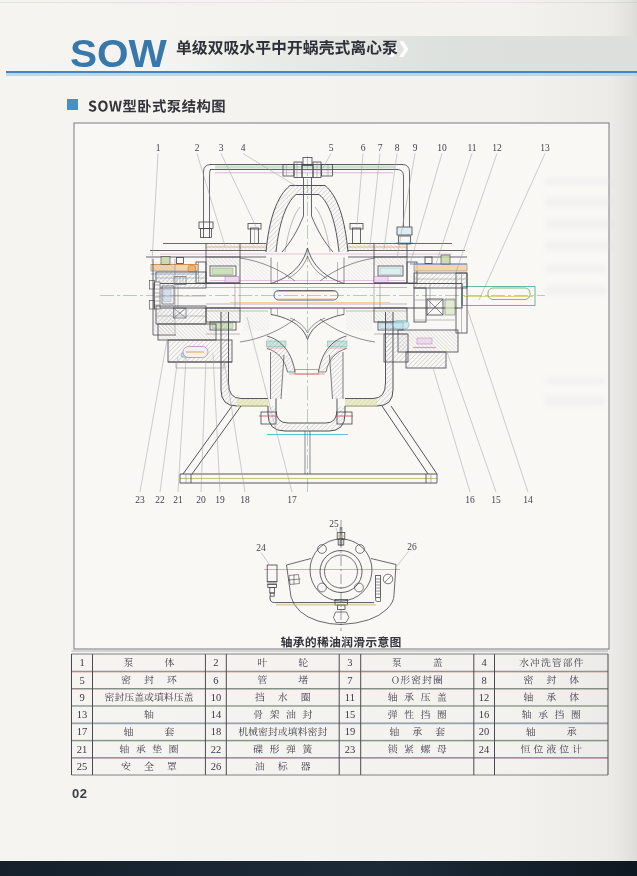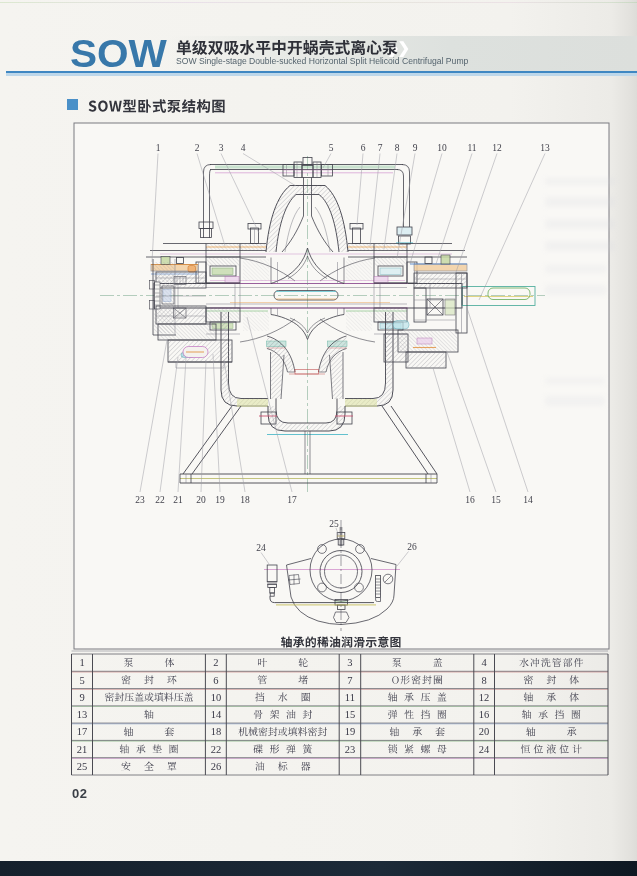--- a/index.html
+++ b/index.html
@@ -9,21 +9,20 @@
 <div id="page">
 
 <div class="abs" style="left:0;top:1.5px;width:637px;height:1.6px;background:linear-gradient(90deg,#b5d6a0,#d9c2e0 30%,#cfd3be 55%,#e0c8d8 80%,#a8cfa0);opacity:.4"></div>
 
 <div class="abs" style="left:168px;top:36px;width:469px;height:35px;background:linear-gradient(90deg,rgba(226,230,225,0) 0%,rgba(222,227,223,.55) 25%,#dde1de 60%,#dcdfdc 100%);"></div>
 
 <div class="abs" style="left:387px;top:39px;width:40px;height:16px;color:#ffffff;font-weight:bold;font-size:15px;letter-spacing:-2px;">❯❯</div>
 
 <div class="abs" style="left:70px;top:32px;width:105px;height:42px;font-size:39px;font-weight:bold;color:#3878aa;letter-spacing:0px;transform:scaleX(1.04);transform-origin:left;">SOW</div>
 
-<div class="abs" style="left:176px;top:56px;font-size:8.6px;color:#55646e;">SOW Single-stage Double-sucked Horizontal Split Helicoid Centrifugal Pump</div>
 
 <div class="abs" style="left:6px;top:71px;width:631px;height:2px;background:#3f87c2;"></div>
 <div class="abs" style="left:6px;top:73px;width:631px;height:2.5px;background:#bdd7ea;"></div>
 
 <div class="abs" style="left:67px;top:99px;width:11px;height:11px;background:#4a90c8;"></div>
 
 <div class="abs" style="left:0;top:861px;width:637px;height:15px;background:linear-gradient(90deg,#15202c,#1c2a38 60%,#0e1822);"></div>
 
 <div class="abs" style="left:72px;top:786px;font-size:13px;font-weight:bold;color:#3a3f46;letter-spacing:.5px;text-align:center;">02</div>
 <svg class="abs" style="left:0;top:0" width="637" height="876" viewBox="0 0 637 876">

